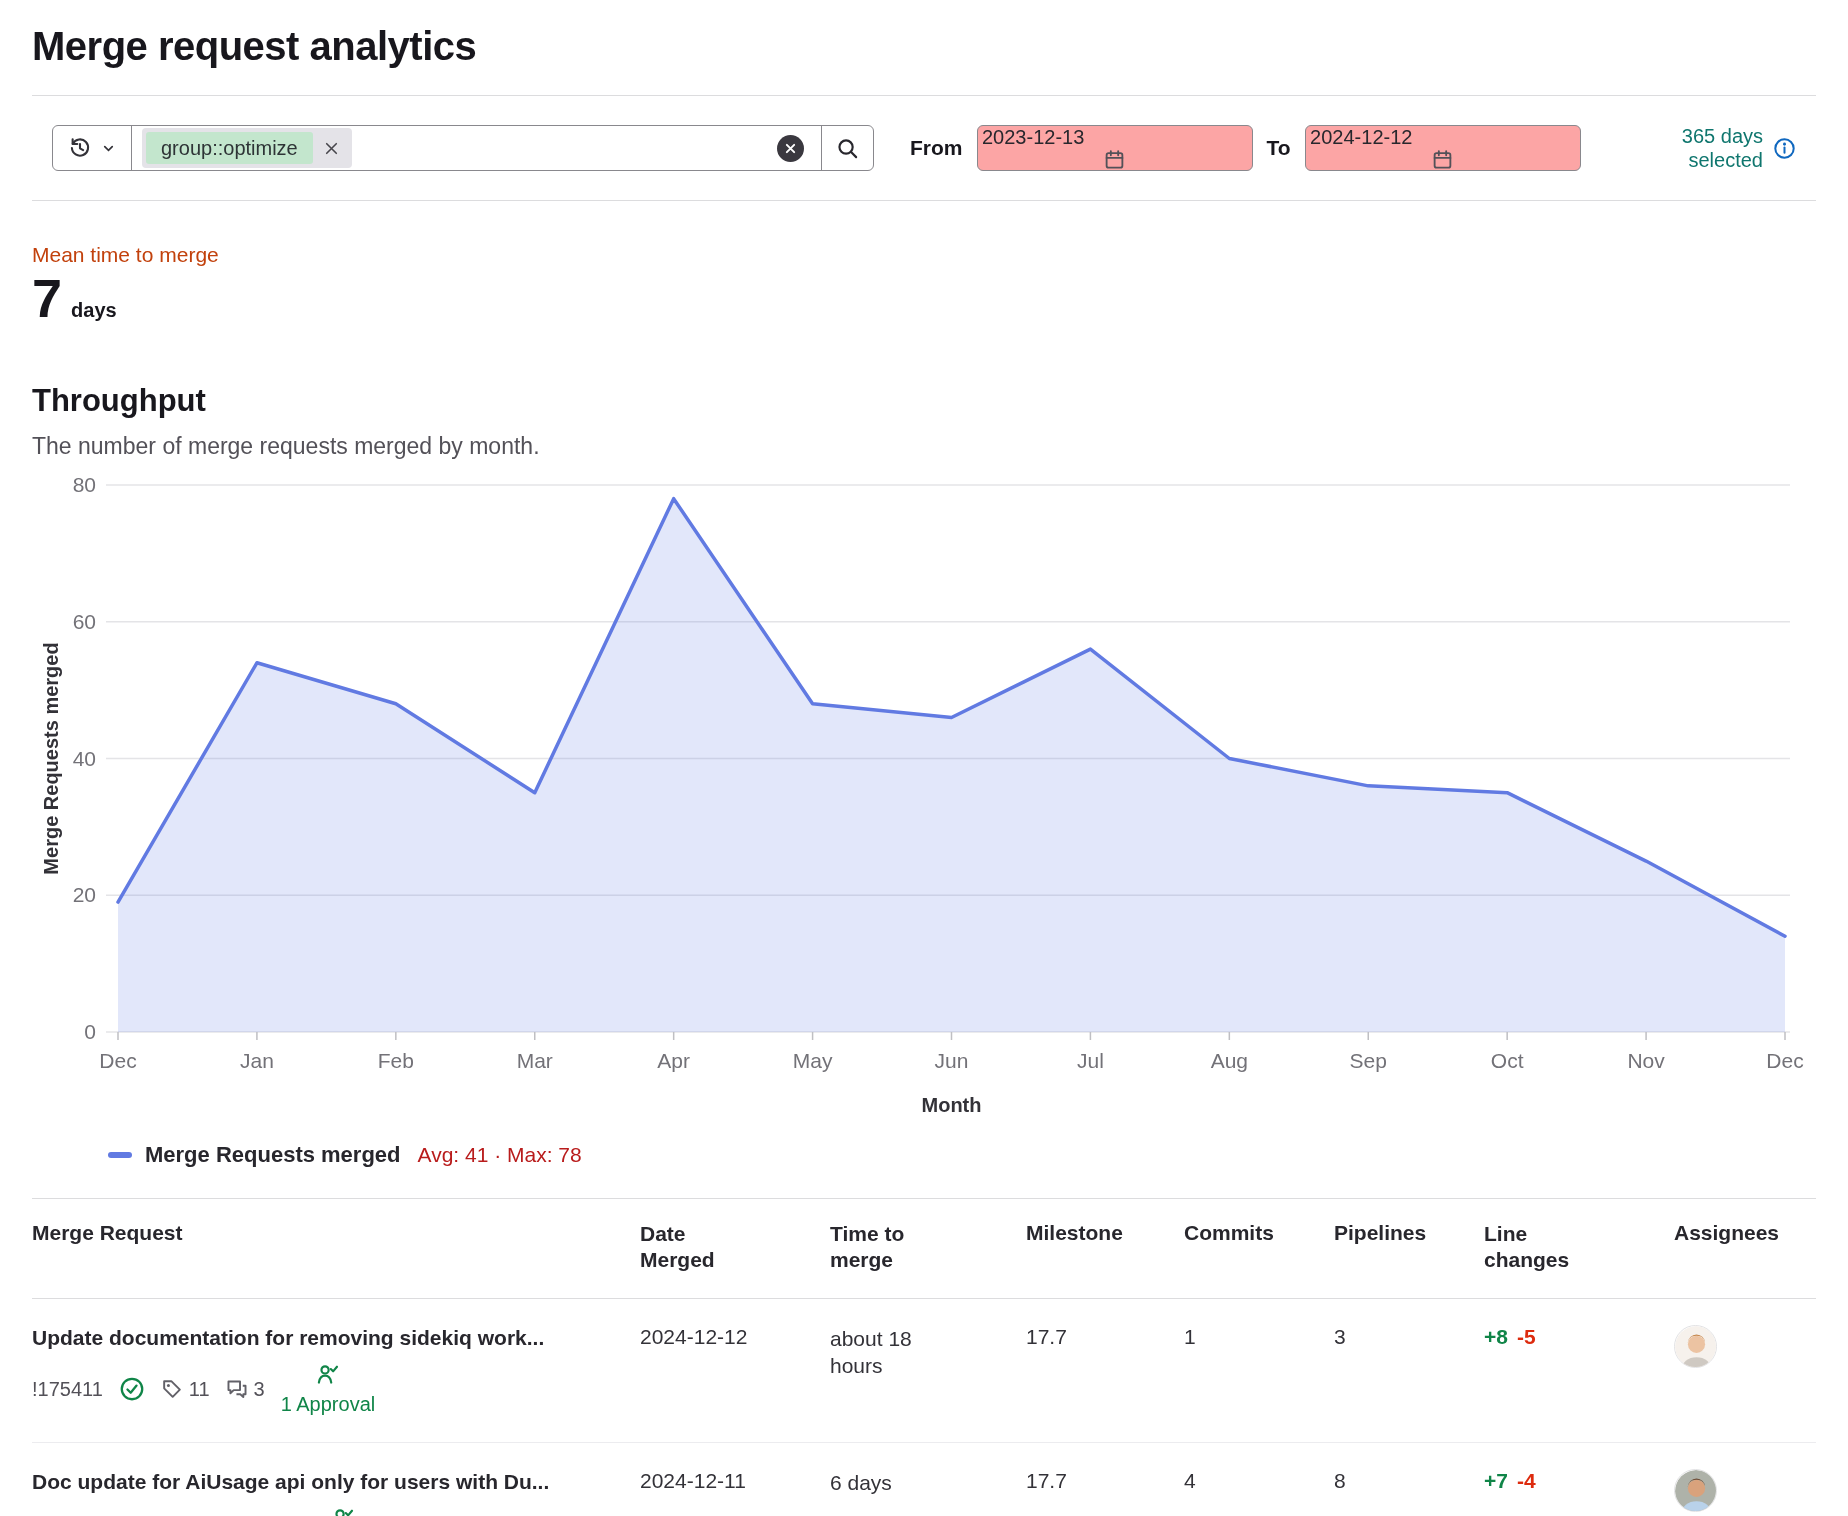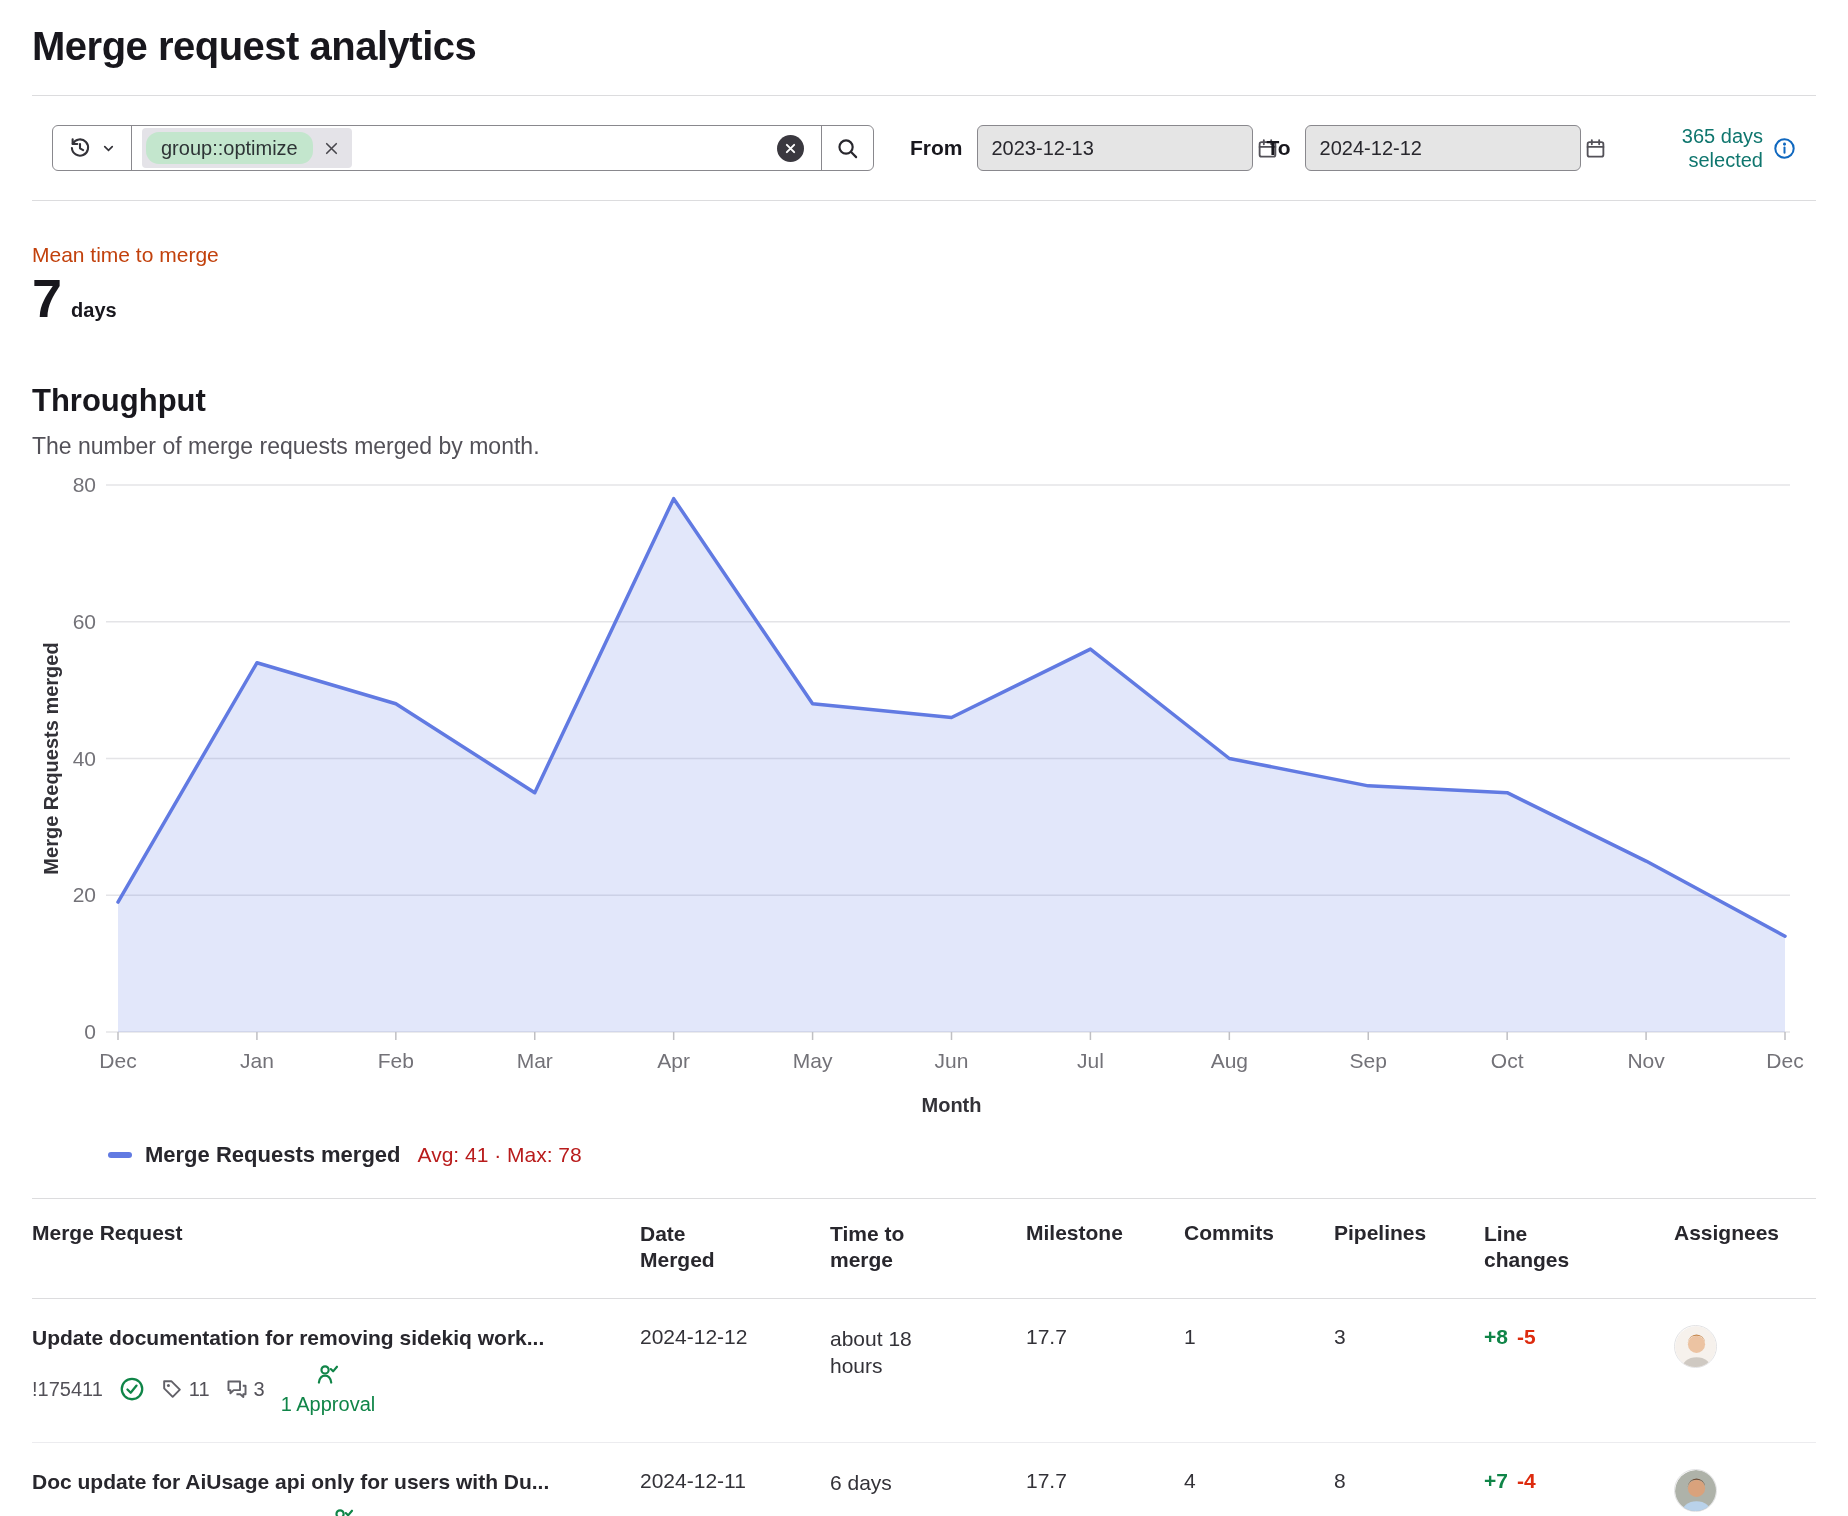--- a/index.html
+++ b/index.html
@@ -26,38 +26,38 @@
   .history-btn {
     display: flex; align-items: center; gap: 9px; padding: 0 15px;
     border-right: 1px solid #89888d; cursor: pointer; color:#333238; background:transparent; border-top:none; border-bottom:none; border-left:none; border-radius: 6px 0 0 6px;
   }
   .search-field { flex: 1; display: flex; align-items: center; padding: 0 8px; gap: 8px; }
   .token {
     display: inline-flex; align-items: center; background: #e4e3e8; border-radius: 4px;
     padding: 4px 4px; gap: 2px; margin-left: 2px;
   }
   .token-pill {
-    background: #c3e6cd; color: #2e3436; border-radius: 13px;
+    background: #c3e6cd; color: #2e3436; border-radius: 3px;
     padding: 4px 15px; font-size: 20px; line-height: 1.2;
   }
   .token-close { background:none; border:none; padding: 0 8px; display:flex; align-items:center; cursor:pointer; color:#47464c; }
   .free-input { flex: 1; border: none; outline: none; font-size: 20px; min-width: 40px; background: transparent; }
   .clear-btn {
     width: 27px; height: 27px; border-radius: 50%; background: #3a383f; border: none;
     display: flex; align-items: center; justify-content: center; cursor: pointer; margin-right: 9px; align-self: center; flex: 0 0 auto;
   }
   .search-btn {
     width: 52px; border-left: 1px solid #89888d; background: transparent; border-top:none; border-right:none; border-bottom:none;
     display: flex; align-items: center; justify-content: center; cursor: pointer; color:#28272d; border-radius: 0 6px 6px 0;
   }
   .date-label { font-size: 21px; font-weight: 700; color: #18171d; }
   .date-label.from { margin-left: 22px; }
   .date-field {
     width: 276px; height: 46px; border: 1px solid #89888d; border-radius: 6px;
-    display: flex; align-items: center; padding: 0 14px; gap: 0; background:#e5e5e5;
+    display: flex; align-items: center; padding: 0 14px; gap: 0; background:#fca5a5;flex-direction:column;
   }
   .date-field input { border: none; outline: none; flex: 1; font-size: 20px; color: #28272d; font-family: inherit; background:transparent; }
   .date-field .cal { color: #535158; display:flex; }
   .days-selected { margin-left: auto; display: flex; align-items: center; gap: 10px; }
   .days-selected .txt { font-size: 20px; color: #0f766e; text-align: right; white-space: pre-line; line-height: 1.2; }
 
   
   .stat { margin-top: 42px; }
   .stat-label { font-size: 21px; color: #c2410c; }
   .stat-value-row { display: flex; align-items: baseline; gap: 9px; margin-top: 4px; }

